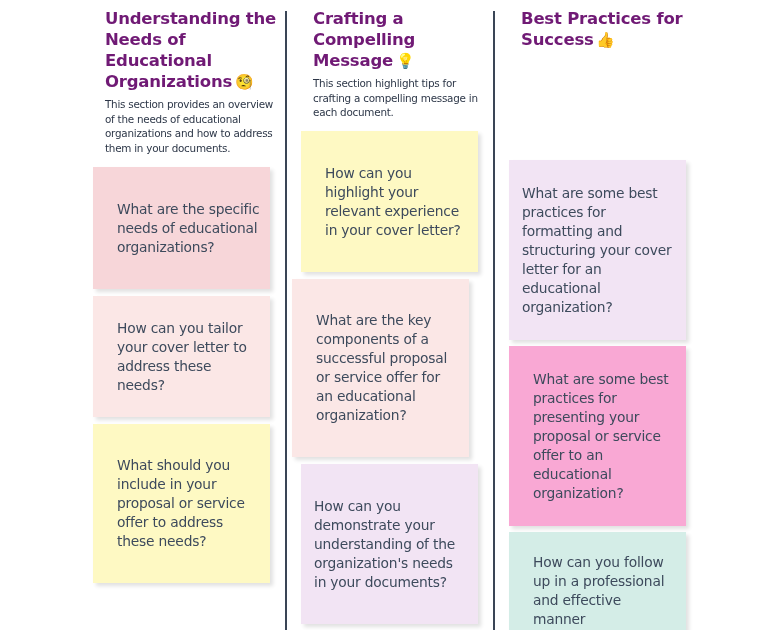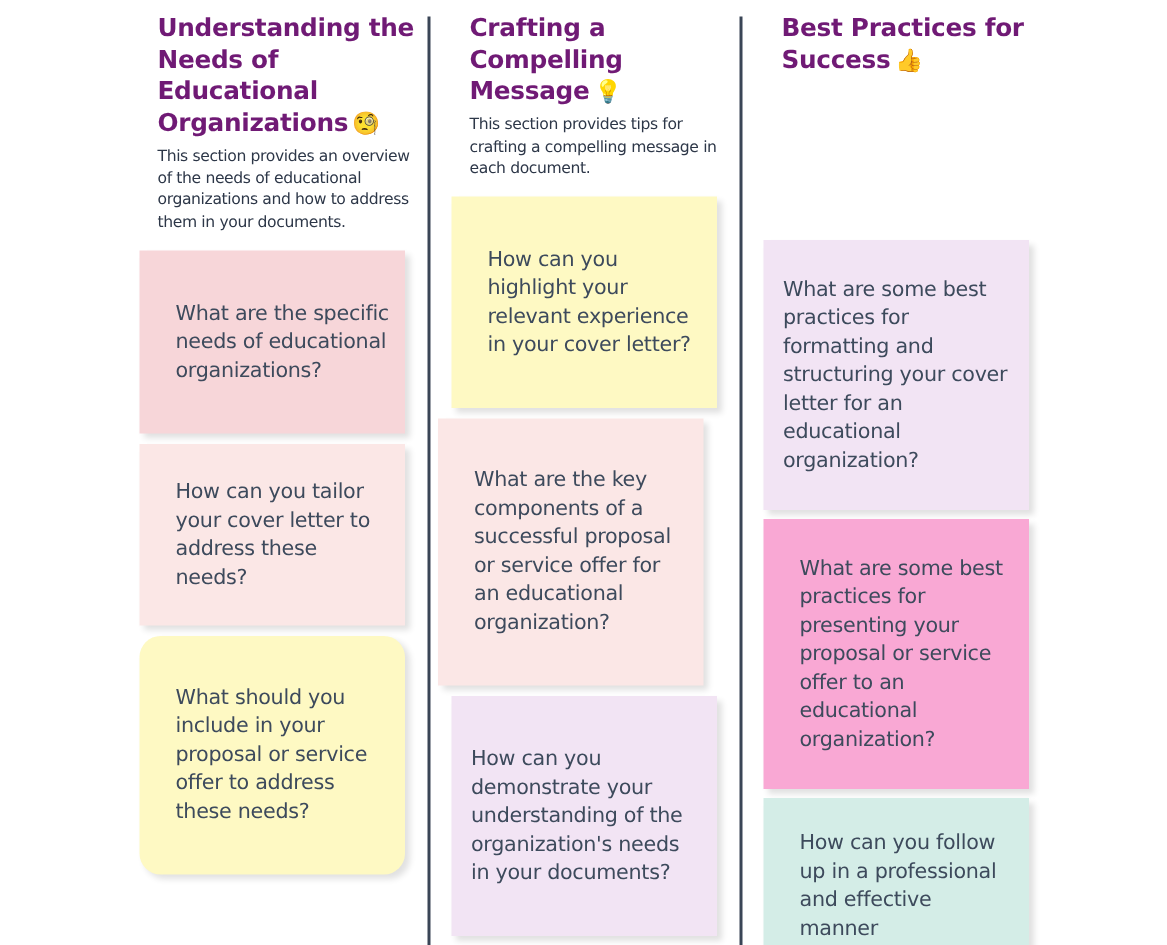--- a/index.html
+++ b/index.html
@@ -45,34 +45,34 @@
 <div class="divider" style="left:285px;"></div>
 <div class="divider" style="left:493px;"></div>
 
 <div class="col-head" style="left:105px; top:8px; width:180px;">
   <h2 class="col-title"><span>Understanding the Needs of Educational Organizations</span><span class="emoji">🧐</span></h2>
   <div class="col-desc">This section provides an overview of the needs of educational organizations and how to address them in your documents.</div>
 </div>
 
 <div class="col-head" style="left:313px; top:8px; width:175px;">
   <h2 class="col-title"><span>Crafting a Compelling Message</span><span class="emoji">💡</span></h2>
-  <div class="col-desc">This section provides tips for crafting a compelling message in each document.</div>
+  <div class="col-desc">This section highlight tips for crafting a compelling message in each document.</div>
 </div>
 
 <div class="col-head" style="left:521px; top:8px; width:180px;">
   <h2 class="col-title"><span>Best Practices for Success</span><span class="emoji">👍</span></h2>
 </div>
 
 <div class="card c-pink" style="left:93px; top:167px; height:122px;">
   <span>What are the specific needs of educational organizations?</span>
 </div>
 <div class="card c-lpink" style="left:93px; top:296px; height:121px;">
   <span>How can you tailor your cover letter to address these needs?</span>
 </div>
-<div class="card c-mint" style="left:93px; top:424px; height:159px;border-radius:14px;">
+<div class="card c-mint" style="left:93px; top:424px; height:159px;">
   <span>What should you include in your proposal or service offer to address these needs?</span>
 </div>
 
 <div class="card c-mint" style="left:301px; top:131px; height:141px;">
   <span>How can you highlight your relevant experience in your cover letter?</span>
 </div>
 <div class="card c-lpink" style="left:292px; top:279px; height:178px;">
   <span>What are the key components of a successful proposal or service offer for an educational organization?</span>
 </div>
 <div class="card c-lav" style="left:301px; top:464px; height:160px;">

